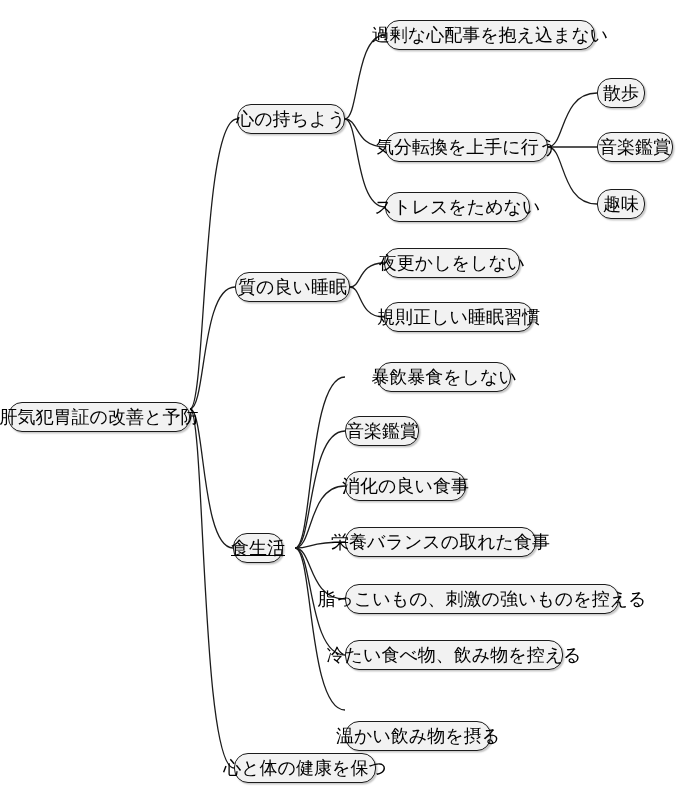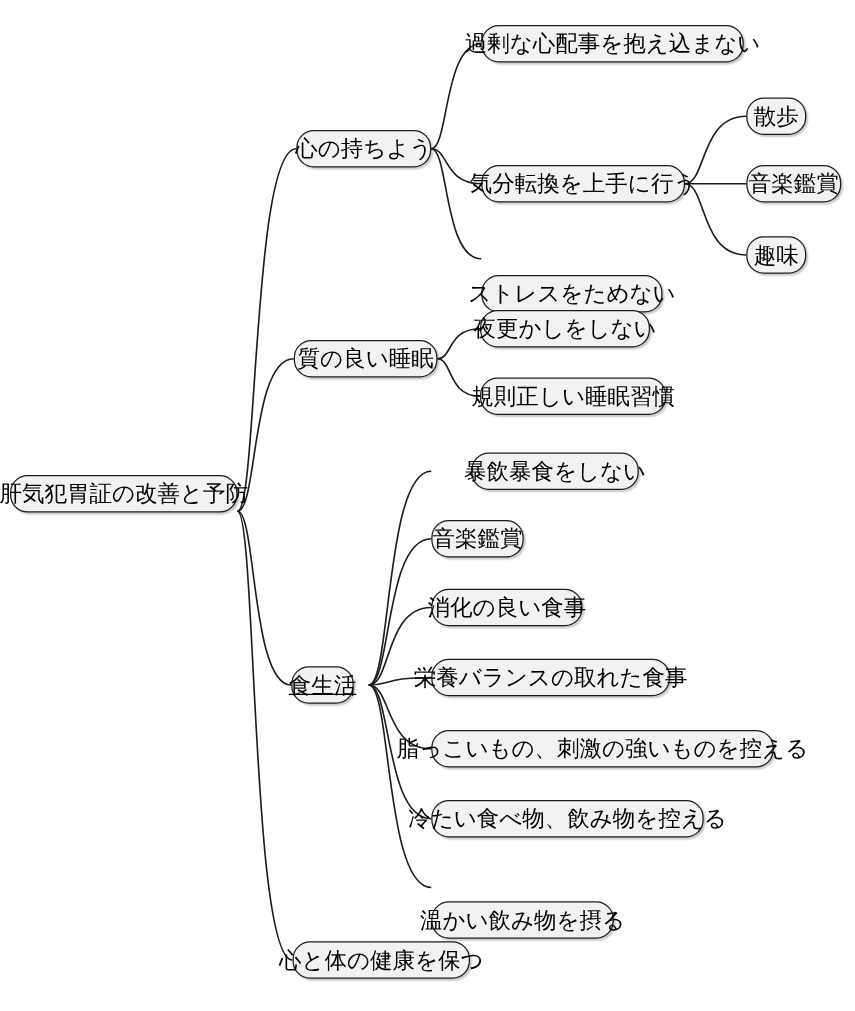--- a/index.html
+++ b/index.html
@@ -61,29 +61,29 @@
   <path d="M350,287 C362,287 358,317 384,317"></path>
   <path d="M295,548 C313,548 308,377 345,377"></path>
   <path d="M295,548 C313,548 308,431 345,431"></path>
   <path d="M295,548 C313,548 308,486 345,486"></path>
   <path d="M295,548 C313,548 308,542 345,542"></path>
   <path d="M295,548 C313,548 308,599 345,599"></path>
   <path d="M295,548 C313,548 308,655 345,655"></path>
   <path d="M295,548 C313,548 308,710 345,710"></path>
 </svg>
 
-<div class="node" style="left:8px;top:380px;width:182px;">肝気犯胃証の改善と予防</div>
+<div class="node" style="left:8px;top:402px;width:182px;">肝気犯胃証の改善と予防</div>
 
 <div class="node" style="left:237px;top:104px;width:108px;">心の持ちよう</div>
 <div class="node" style="left:385px;top:20px;width:210px;">過剰な心配事を抱え込まない</div>
 <div class="node" style="left:385px;top:132px;width:163px;">気分転換を上手に行う</div>
 <div class="node" style="left:597px;top:78px;width:48px;">散歩</div>
 <div class="node" style="left:597px;top:132px;width:76px;">音楽鑑賞</div>
 <div class="node" style="left:597px;top:189px;width:48px;">趣味</div>
-<div class="node" style="left:385px;top:192px;width:145px;margin-top:28px;">ストレスをためない</div>
+<div class="node" style="left:385px;top:192px;width:145px;">ストレスをためない</div>
 
 <div class="node" style="left:235px;top:272px;width:115px;">質の良い睡眠</div>
 <div class="node" style="left:384px;top:248px;width:136px;">夜更かしをしない</div>
 <div class="node" style="left:384px;top:302px;width:149px;">規則正しい睡眠習慣</div>
 
 <div class="node" style="left:233px;top:533px;width:50px;text-decoration:underline;">食生活</div>
 <div class="node" style="left:345px;top:362px;width:134px;margin-left:32px;">暴飲暴食をしない</div>
 <div class="node" style="left:345px;top:416px;width:74px;">音楽鑑賞</div>
 <div class="node" style="left:345px;top:471px;width:121px;">消化の良い食事</div>
 <div class="node" style="left:345px;top:527px;width:191px;">栄養バランスの取れた食事</div>

